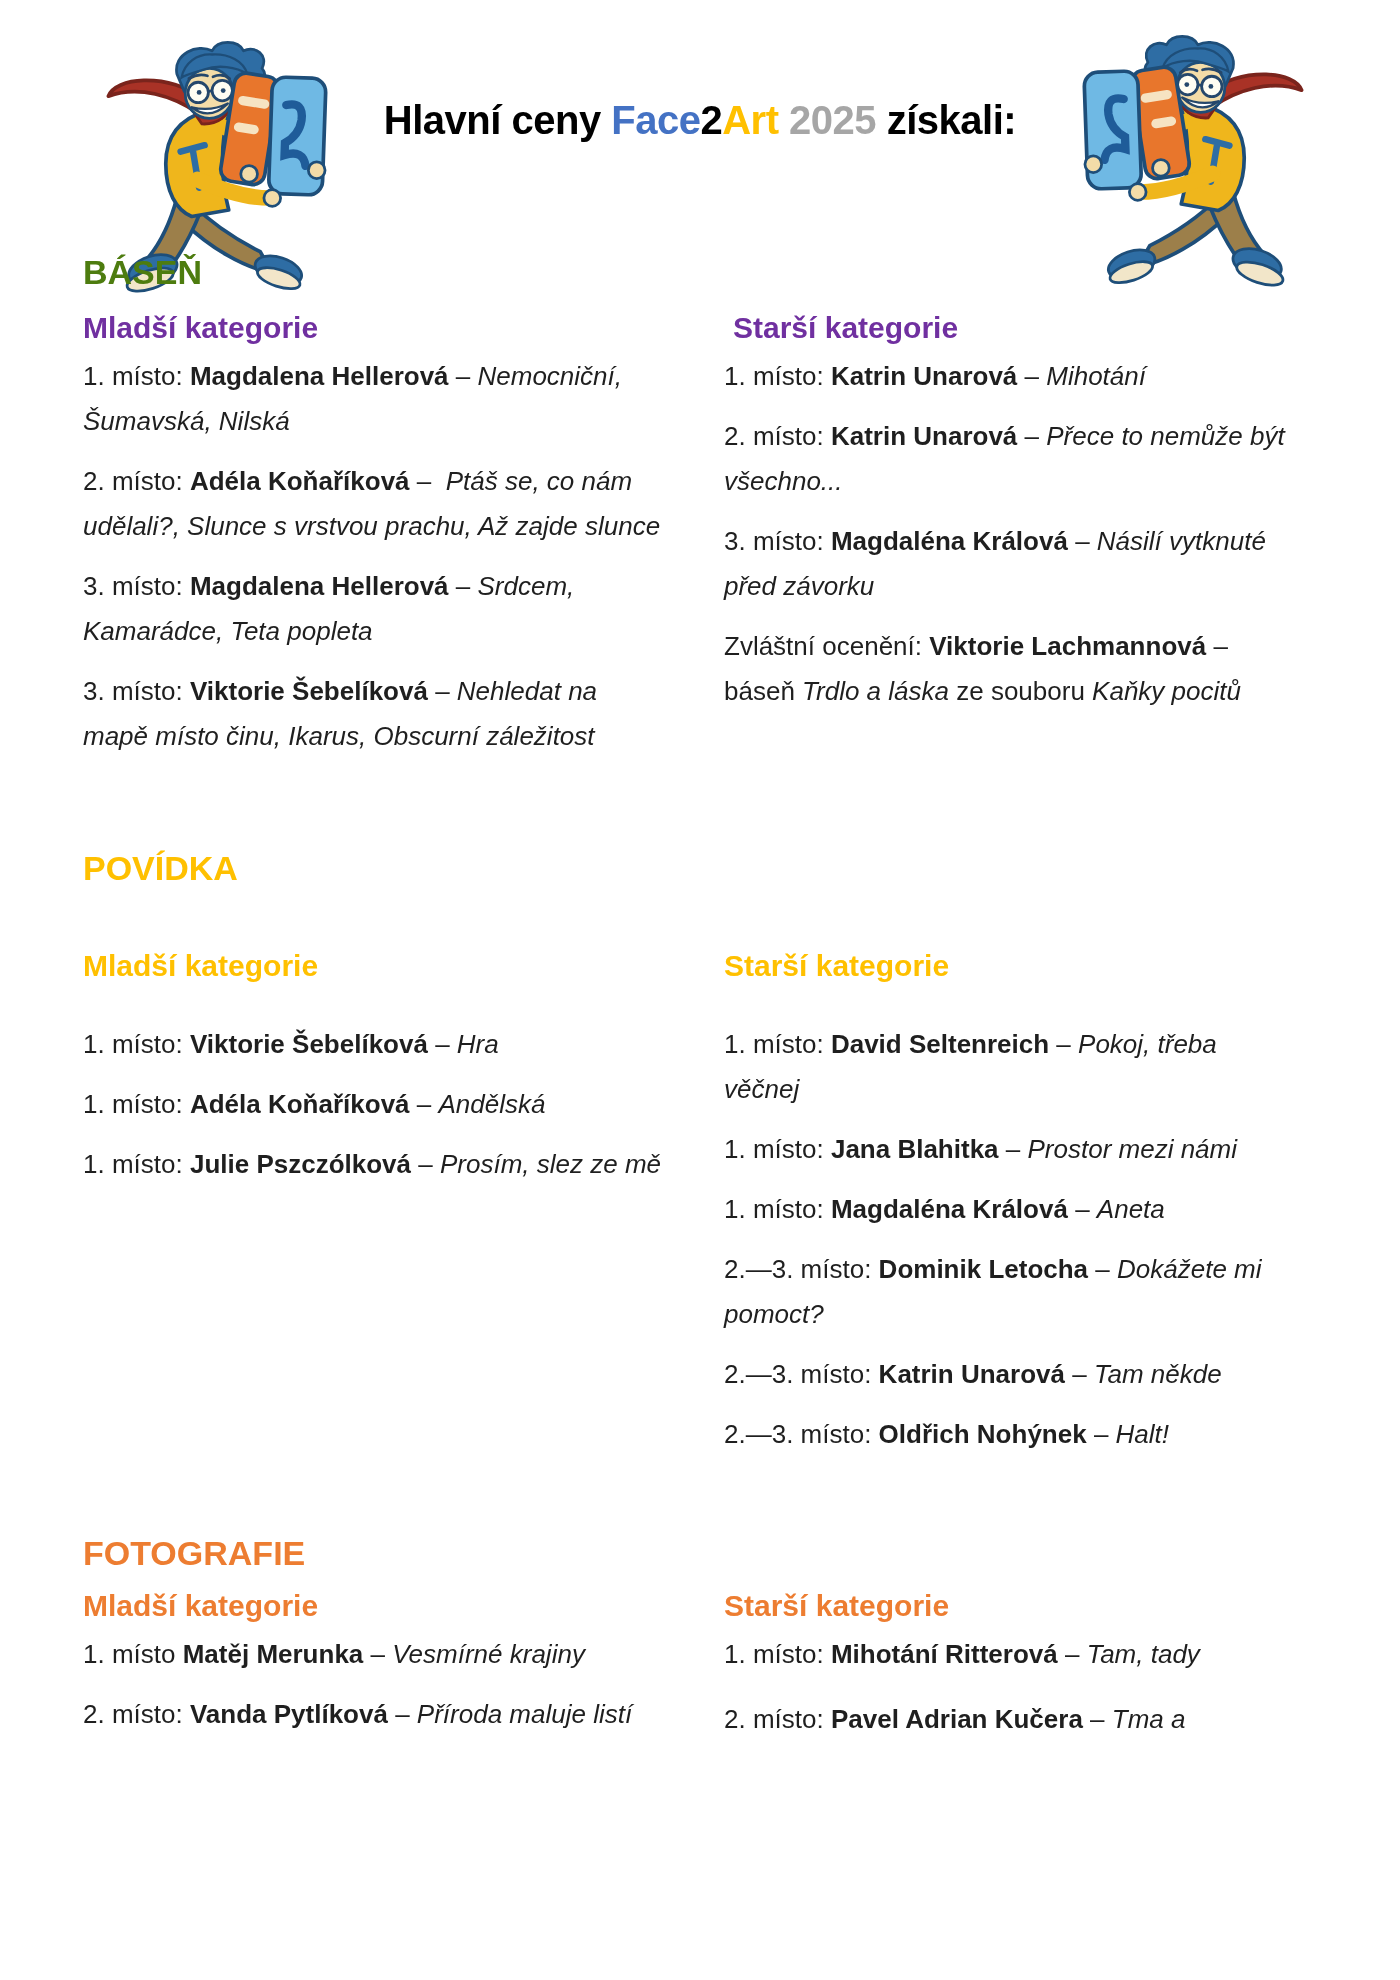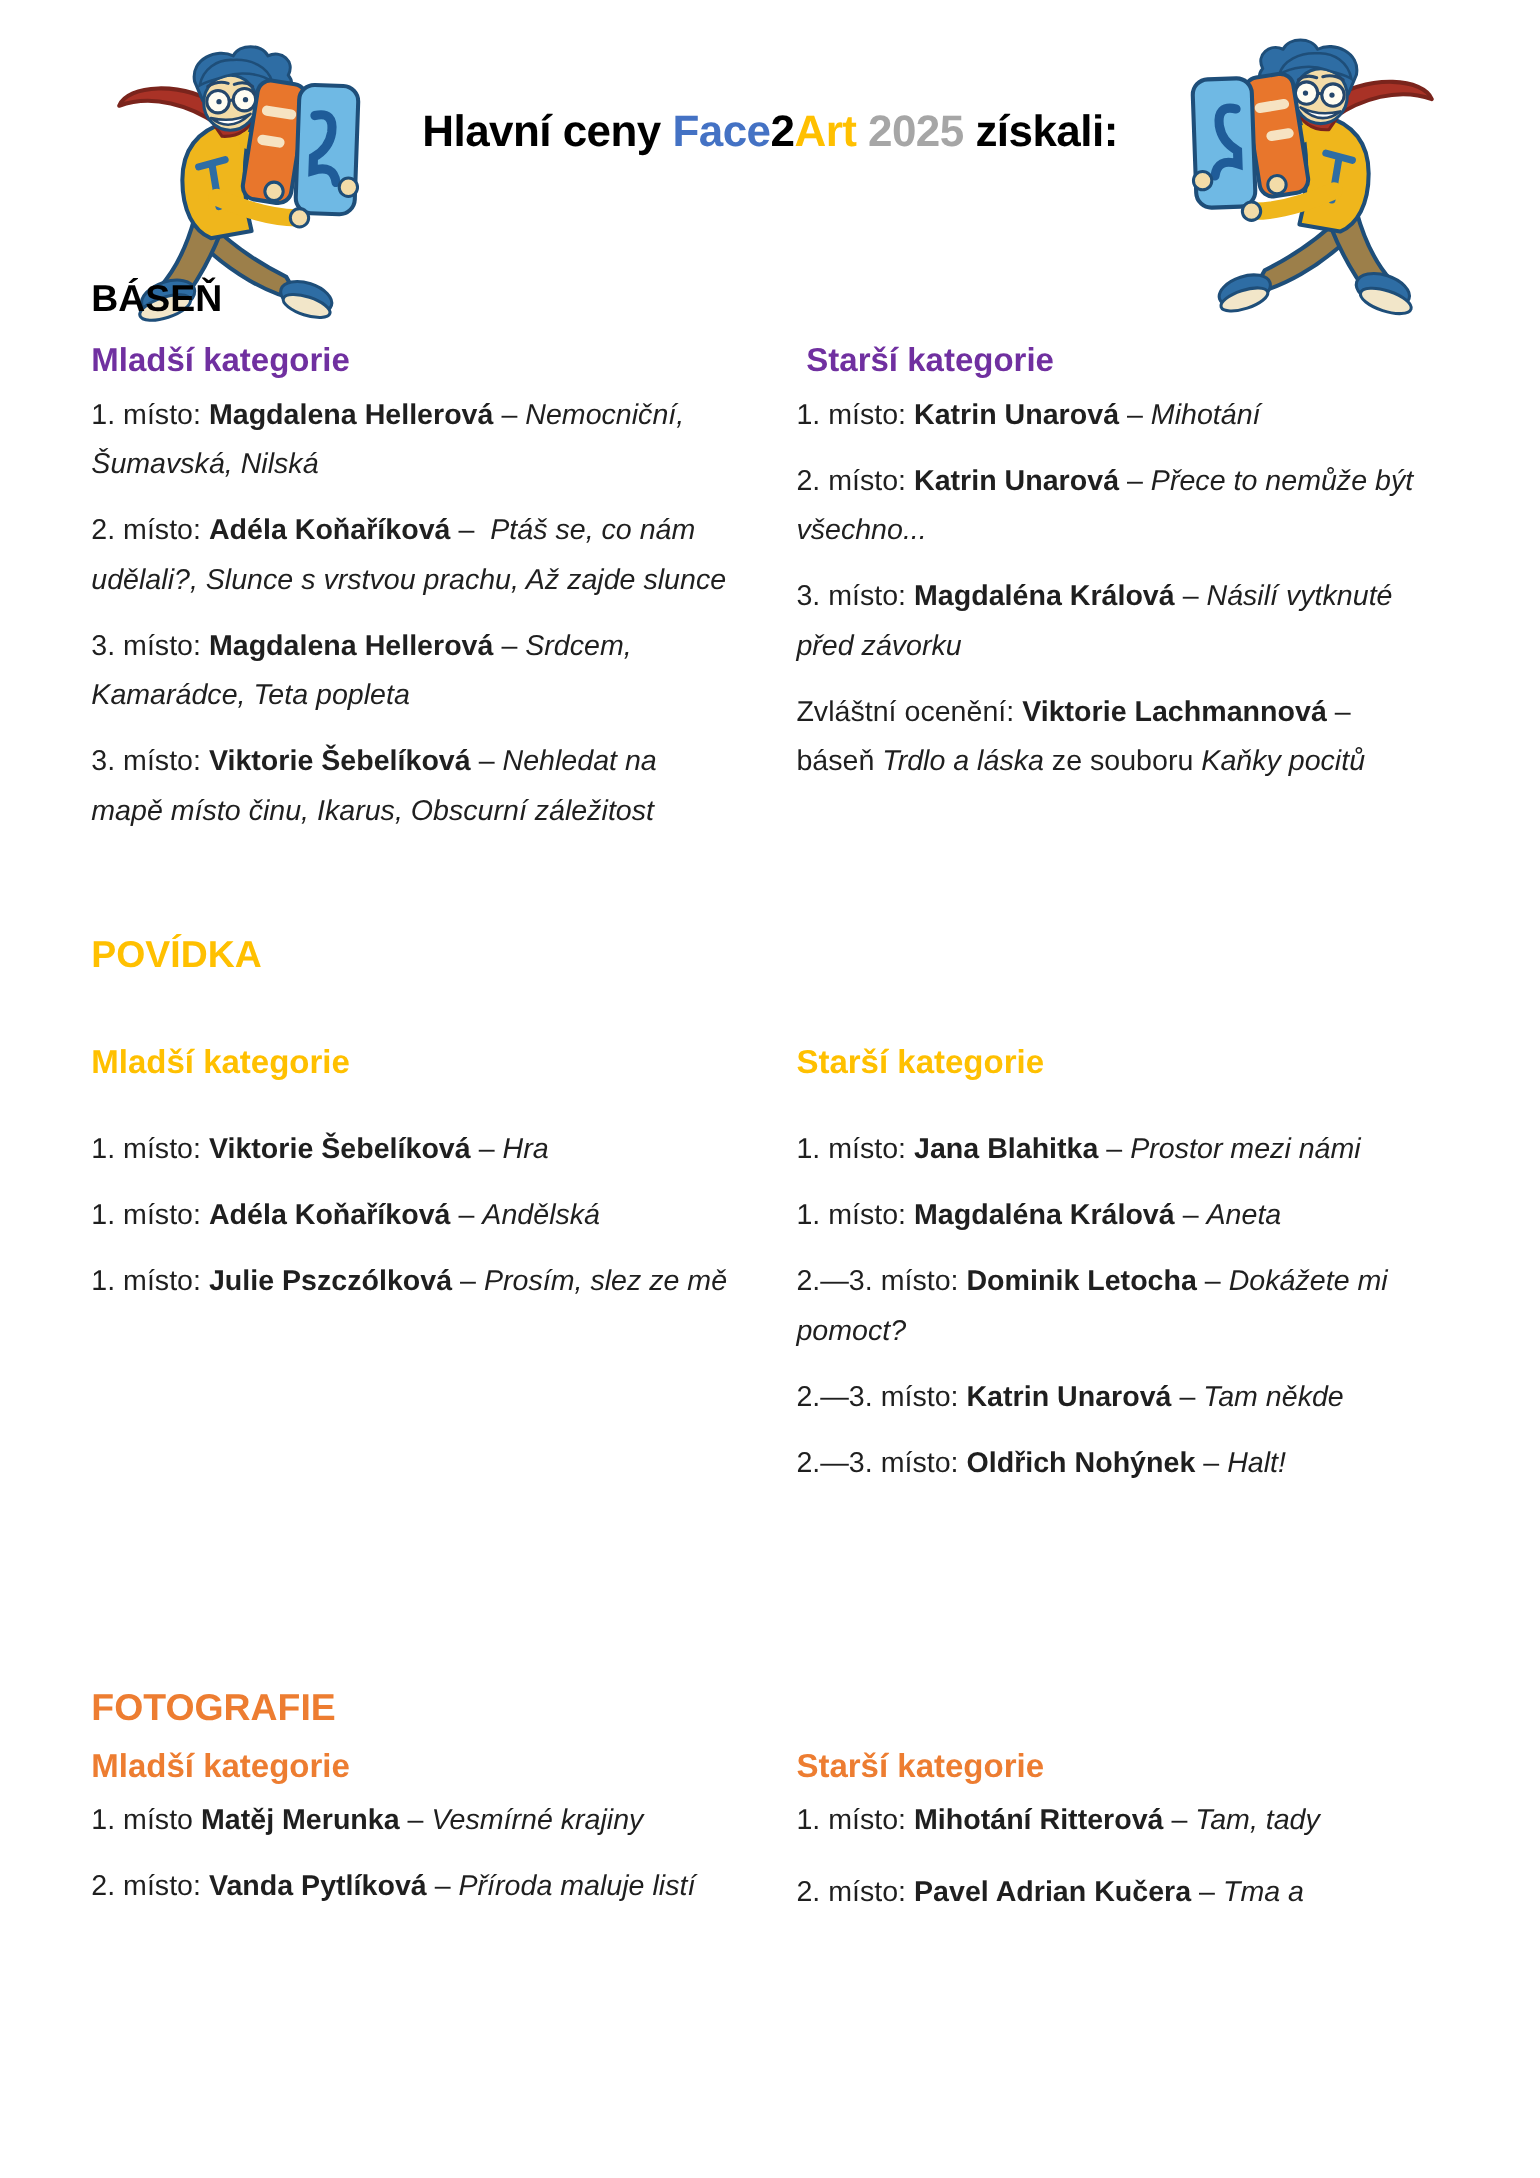--- a/index.html
+++ b/index.html
@@ -123,21 +123,21 @@
   </div>
 
   <div class="mascot mascot-right">
     <svg width="250" height="290" viewBox="0 0 270 290" aria-hidden="true">
       <use href="#mascot-art"></use>
     </svg>
   </div>
 
   <h1 class="title"><span class="b" style="color: rgb(0, 0, 0);">Hlavní ceny </span><span class="b" style="color: rgb(68, 114, 196);">Face</span><span class="b" style="color: rgb(0, 0, 0);">2</span><span class="b" style="color: rgb(255, 192, 0);">Art</span><span class="b" style="color: rgb(166, 166, 166);"> 2025</span><span class="b" style="color: rgb(0, 0, 0);"> získali:</span></h1>
 
-  <h2 class="section-heading" id="heading-basen" style="color: #000000;">BÁSEŇ</h2>
+  <h2 class="section-heading" id="heading-basen" style="color: #4d7c0f;">BÁSEŇ</h2>
   <div class="col" id="basen-left">
     <h3 style="color: rgb(112, 48, 160);">Mladší kategorie</h3>
     <div class="items">
         <p class="item"><span>1. místo: </span><span class="b">Magdalena Hellerová</span><span> – </span><span class="i">Nemocniční, Šumavská, Nilská</span></p>
         <p class="item"><span>2. místo: </span><span class="b">Adéla Koňaříková</span><span> –  </span><span class="i">Ptáš se, co nám udělali?, Slunce s vrstvou prachu, Až zajde slunce</span></p>
         <p class="item"><span>3. místo: </span><span class="b">Magdalena Hellerová</span><span> – </span><span class="i">Srdcem, Kamarádce, Teta popleta</span></p>
         <p class="item"><span>3. místo: </span><span class="b">Viktorie Šebelíková</span><span> – </span><span class="i">Nehledat na mapě místo činu, Ikarus, Obscurní záležitost</span></p>
       </div>
   </div>
   <div class="col" id="basen-right">
@@ -155,20 +155,21 @@
     <h3 style="color: rgb(255, 192, 0);">Mladší kategorie</h3>
     <div class="items">
         <p class="item"><span>1. místo: </span><span class="b">Viktorie Šebelíková</span><span> – </span><span class="i">Hra</span></p>
         <p class="item"><span>1. místo: </span><span class="b">Adéla Koňaříková</span><span> – </span><span class="i">Andělská</span></p>
         <p class="item"><span>1. místo: </span><span class="b">Julie Pszczólková</span><span> – </span><span class="i">Prosím, slez ze mě</span></p>
       </div>
   </div>
   <div class="col" id="povidka-right">
     <h3 style="color: rgb(255, 192, 0);">Starší kategorie</h3>
     <div class="items">
+        <p class="item"><span>1. místo: </span><span class="b">David Seltenreich</span><span> – </span><span class="i">Pokoj, třeba věčnej</span></p>
         <p class="item"><span>1. místo: </span><span class="b">Jana Blahitka</span><span> – </span><span class="i">Prostor mezi námi</span></p>
         <p class="item"><span>1. místo: </span><span class="b">Magdaléna Králová</span><span> – </span><span class="i">Aneta</span></p>
         <p class="item"><span>2.—3. místo: </span><span class="b">Dominik Letocha</span><span> – </span><span class="i">Dokážete mi pomoct?</span></p>
         <p class="item"><span>2.—3. místo: </span><span class="b">Katrin Unarová</span><span> – </span><span class="i">Tam někde</span></p>
         <p class="item"><span>2.—3. místo: </span><span class="b">Oldřich Nohýnek</span><span> – </span><span class="i">Halt!</span></p>
       </div>
   </div>
 
   <h2 class="section-heading" id="heading-foto" style="color: rgb(237, 125, 49);">FOTOGRAFIE</h2>
   <div class="col" id="foto-left">

